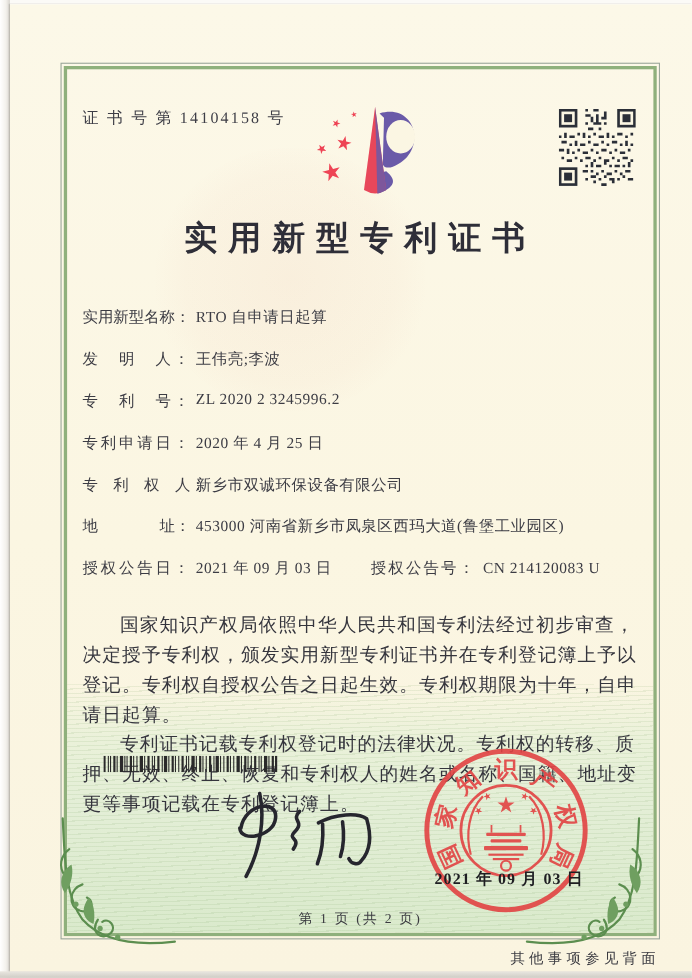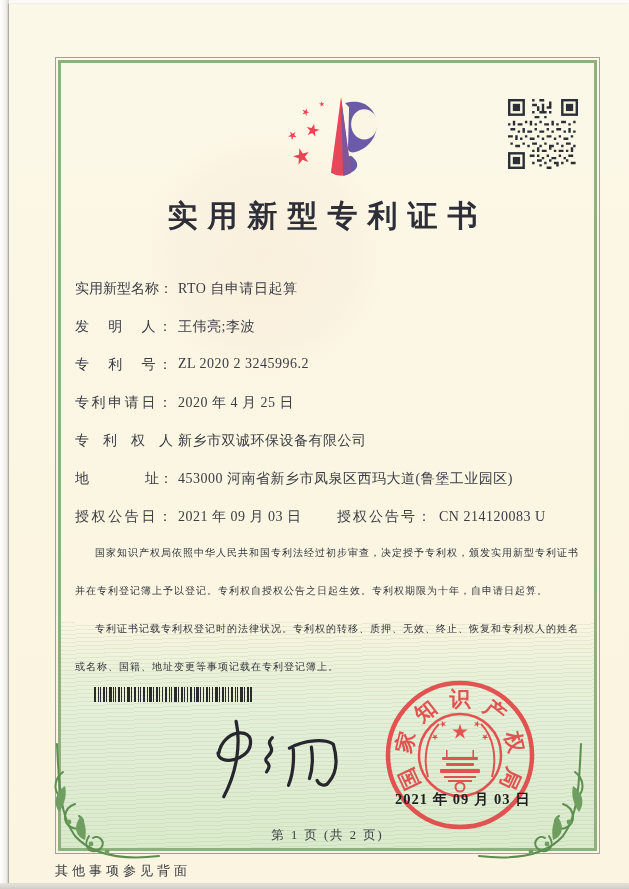--- a/index.html
+++ b/index.html
@@ -31,50 +31,51 @@
   .title{position:absolute;left:0;top:133px;width:100%;text-align:center;
     font-size:30px;font-weight:600;letter-spacing:10px;color:#2e2e38;}
   
   .fields{position:absolute;left:14px;top:217px;width:512px;color:#3c3c44;font-size:14px;}
   .frow{height:38px;position:relative;white-space:nowrap;}
   .flabel{display:inline-block;width:97px;text-align:justify;text-align-last:justify;vertical-align:top;}
   .fvalue{padding-left:6px;letter-spacing:.5px;}
   .grant2{position:absolute;left:262px;top:0;}
   .grant2 .glabel{letter-spacing:2px;margin-top:36px;}
   
-  .paras{position:absolute;left:14px;top:471px;width:506px;font-size:10px;line-height:38px;
+  .paras{position:absolute;left:14px;top:492px;width:506px;font-size:17px;line-height:27px;
     color:#35353d;letter-spacing:1px;}
   .paras p{margin:0;text-indent:2em;}
   
   .barcode{position:absolute;left:33px;top:624px;width:159px;height:15px;}
   .director{position:absolute;left:32px;top:686px;font-family:"Liberation Sans","DejaVu Sans",sans-serif;
     font-size:15.5px;line-height:31px;letter-spacing:3px;color:#2e2e34;}
   .signature{position:absolute;left:137px;top:650px;width:162px;height:94px;}
   .seal{position:absolute;left:319px;top:612px;width:160px;height:160px;}
   .seal-date{position:absolute;left:334px;top:727px;font-size:14.5px;font-weight:bold;color:#1e1e22;letter-spacing:1px;z-index:6;}
   .footer-page{position:absolute;left:0;top:764px;width:100%;text-align:center;font-size:12.5px;letter-spacing:2px;color:#3a3a40;}
   .flourish{position:absolute;width:128px;height:122px;z-index:5;}
   .flourish.bl{left:24px;top:738px;}
   .flourish.br{left:468px;top:738px;transform:scaleX(-1);}
-  .back-note{position:absolute;left:46px;top:858px;width:545px;text-align:left;
+  .back-note{position:absolute;left:46px;top:858px;width:545px;text-align:right;
     font-size:13px;letter-spacing:4px;color:#3a3a40;}
 </style>
 </head>
 <body>
 
 <div class="scan-edge-left"></div>
 <div class="scan-edge-bottom"></div>
 
 <div class="paper">
   <div class="blob"></div>
 
   <div class="frame">
     <div class="frame-inner">
       <div class="green-zone"></div>
 
+      <div class="cert-no">证 书 号 第 14104158 号</div>
 
       <svg class="logo" viewBox="0 0 120 95">
         <defs>
           <polygon id="star-l" points="0,-10 2.23,-3.07 9.51,-3.09 3.61,1.17 5.88,8.09 0,3.8 -5.88,8.09 -3.61,1.17 -9.51,-3.09 -2.23,-3.07"></polygon>
         </defs>
         <path d="M64,10 C98,0 108,46 76,58 C70,60 66,58 67,53 L68,14 Z" fill="#6a5aa8"></path>
         <ellipse cx="83" cy="31" rx="13" ry="15" fill="#fbf6e3"></ellipse>
         <path d="M70,62 C80,70 78,77 62,82 C70,74 68,68 66,63 Z" fill="#6a5aa8"></path>
         <path d="M60,4 L70,79 Q60,85 50,79 Z" fill="#e8475a"></path>
         <path d="M60,4 L70,79 Q65,82 62,82 L60,4 Z" fill="#6a5aa8" opacity="0.85"></path>

